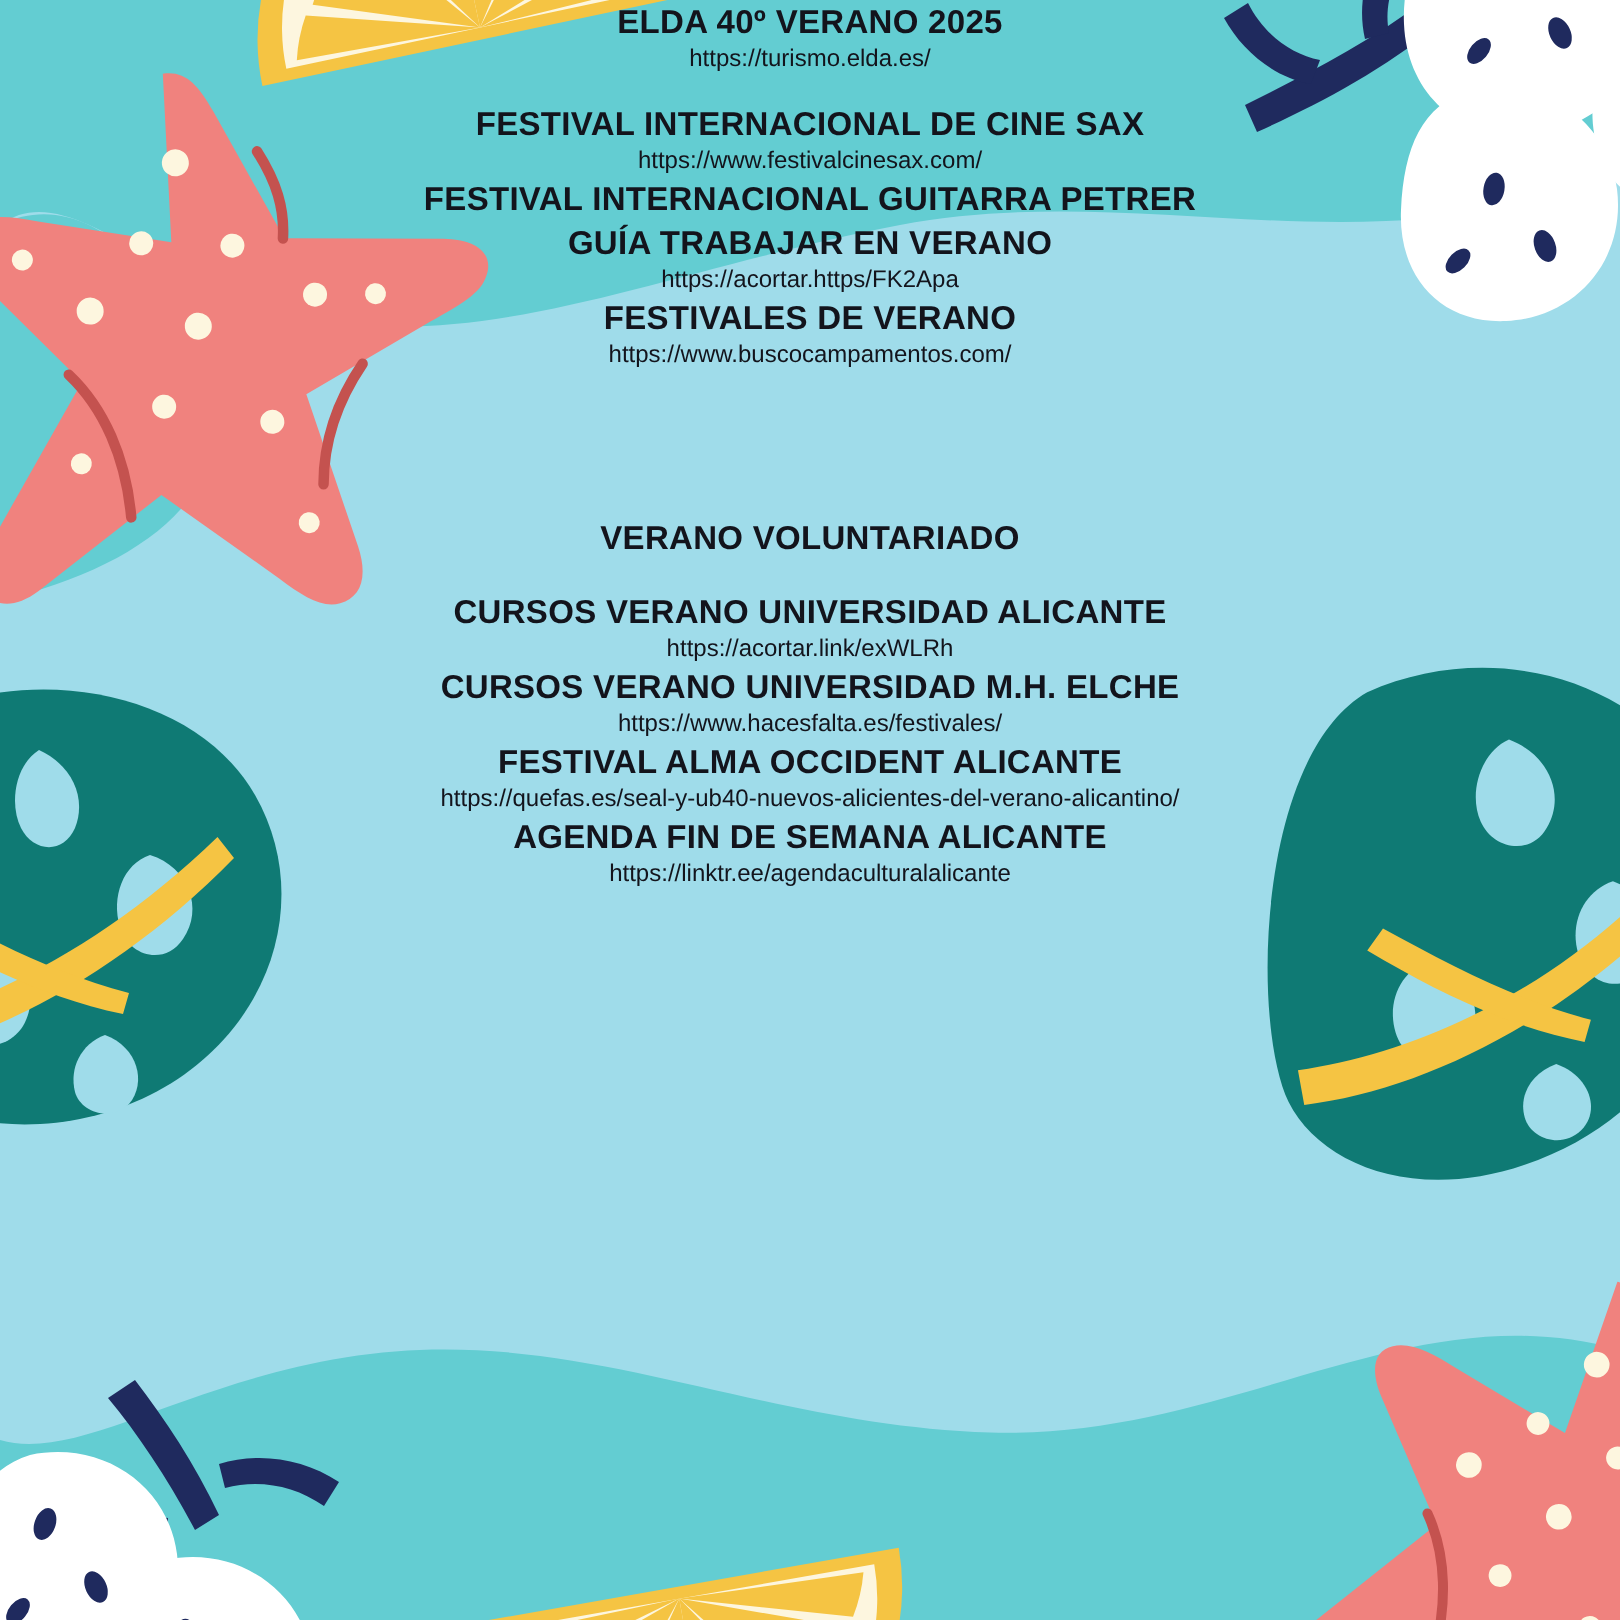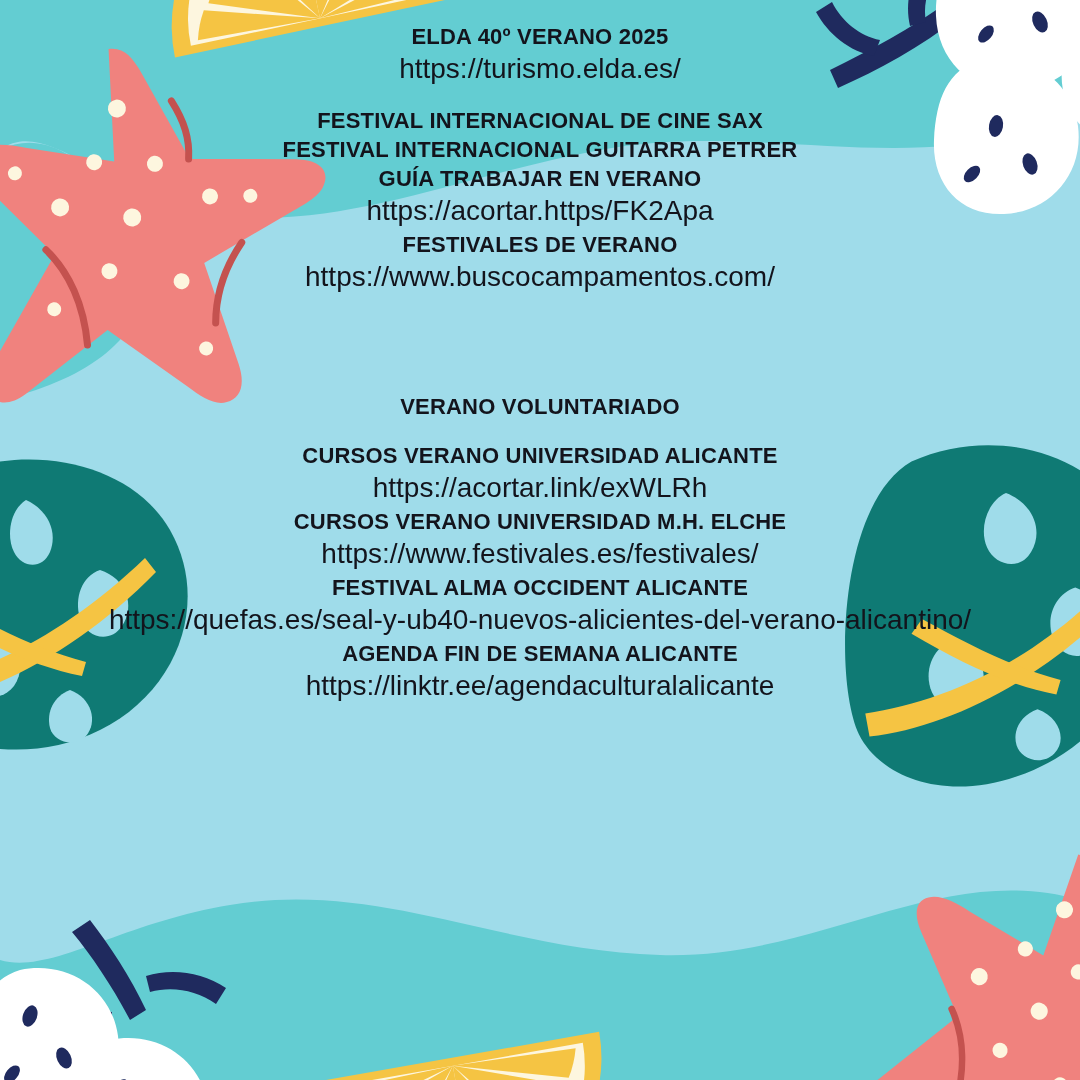--- a/index.html
+++ b/index.html
@@ -26,41 +26,40 @@
   }
 
   
   #content {
     position: absolute;
     inset: 0;
     z-index: 2;
     display: flex;
     flex-direction: column;
     align-items: center;
-    padding-top: 22px;
     box-sizing: border-box;
   }
 
   .entry {
     text-align: center;
     width: 100%;
   }
 
   .entry-title {
     font-weight: bold;
     font-size: 22px;
     color: #13141c;
     letter-spacing: 0.2px;
     line-height: 1.32;
     white-space: nowrap;
   }
 
   .entry-url {
     font-weight: normal;
-    font-size: 28px;
+    font-size: 16px;
     color: #13141c;
     line-height: 1.32;
     white-space: nowrap;
   }
 
   .gap-sm { height: 18px; }
   .gap-md { height: 96px; }
   .gap-xs { height: 2px; }
 
   .group { width: 100%; }
@@ -225,20 +224,21 @@
   <section class="group">
     <div class="entry">
       <div class="entry-title">ELDA 40º VERANO 2025</div>
       <div class="entry-url">https://turismo.elda.es/</div>
     </div>
 
     <div class="gap-sm"></div>
 
     <div class="entry">
       <div class="entry-title">FESTIVAL INTERNACIONAL DE CINE SAX</div>
+      <div class="entry-url">https://www.festivalcinesax.com/</div>
     </div>
 
     <div class="entry">
       <div class="entry-title">FESTIVAL INTERNACIONAL GUITARRA PETRER</div>
     </div>
 
     <div class="entry">
       <div class="entry-title">GUÍA TRABAJAR EN VERANO</div>
       <div class="entry-url">https://acortar.https/FK2Apa</div>
     </div>
@@ -264,21 +264,21 @@
     <div class="entry">
       <div class="entry-title">CURSOS VERANO UNIVERSIDAD ALICANTE</div>
       <div class="entry-url">https://acortar.link/exWLRh</div>
     </div>
 
     <div class="entry">
       <div class="entry-title">CURSOS VERANO UNIVERSIDAD M.H. ELCHE</div>
     </div>
 
     <div class="entry">
-      <div class="entry-url">https://www.festivales.es/festivales/</div>
+      <div class="entry-url">https://www.hacesfalta.es/festivales/</div>
     </div>
 
     <div class="entry">
       <div class="entry-title">FESTIVAL ALMA OCCIDENT ALICANTE</div>
       <div class="entry-url">https://quefas.es/seal-y-ub40-nuevos-alicientes-del-verano-alicantino/</div>
     </div>
 
     <div class="entry">
       <div class="entry-title">AGENDA FIN DE SEMANA ALICANTE</div>
       <div class="entry-url">https://linktr.ee/agendaculturalalicante</div>

